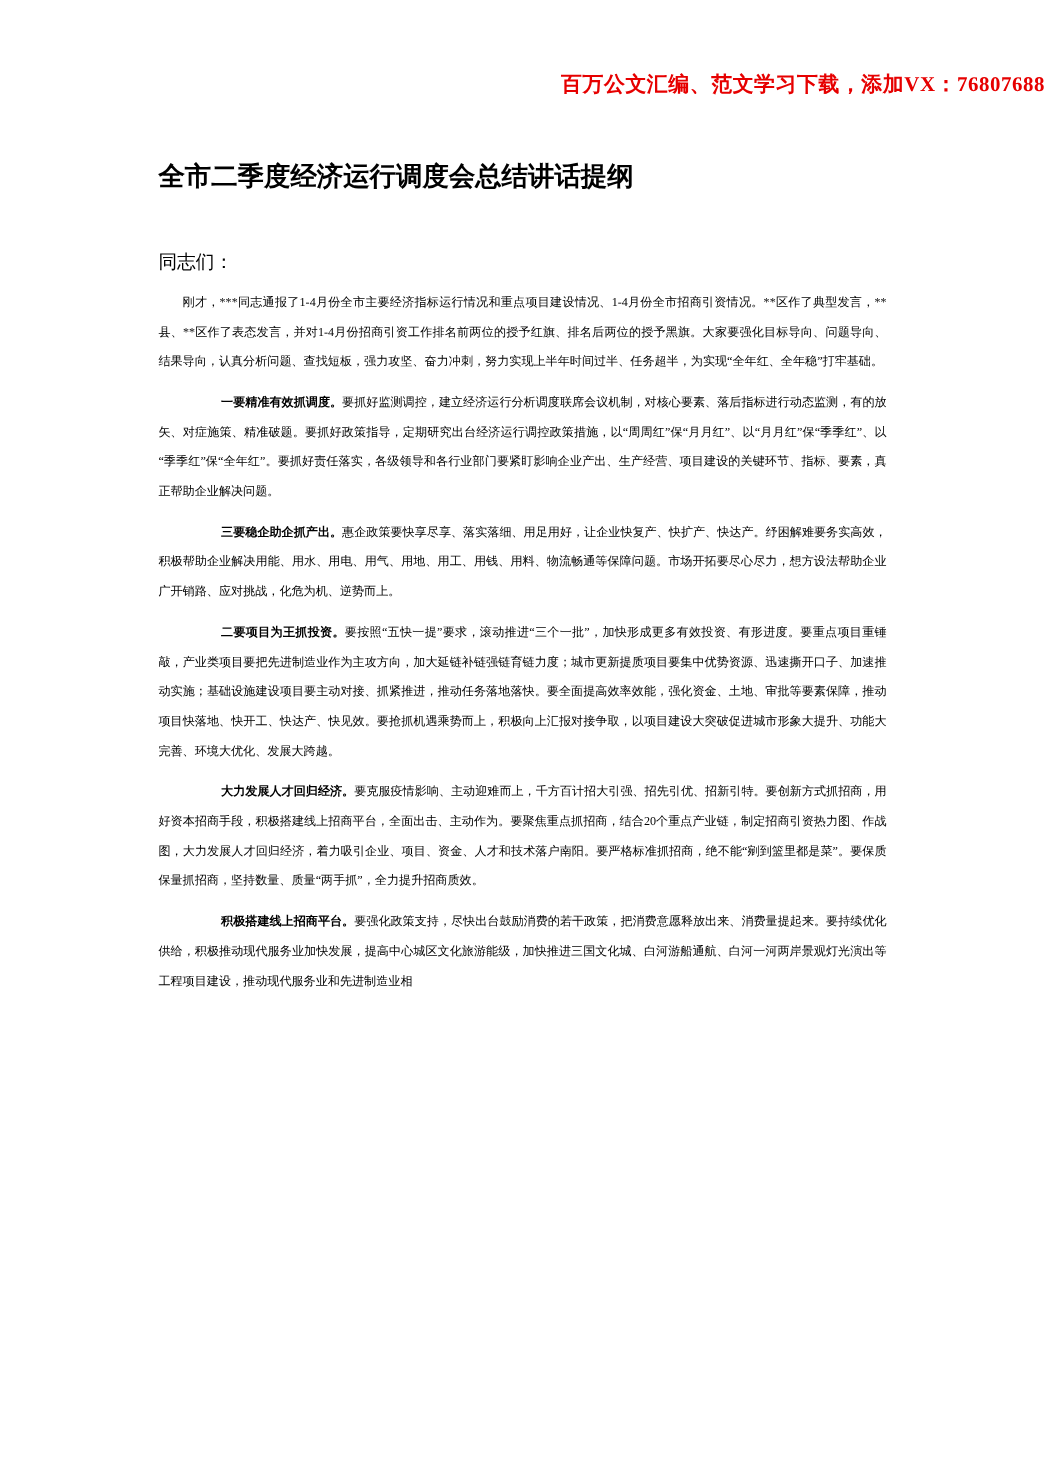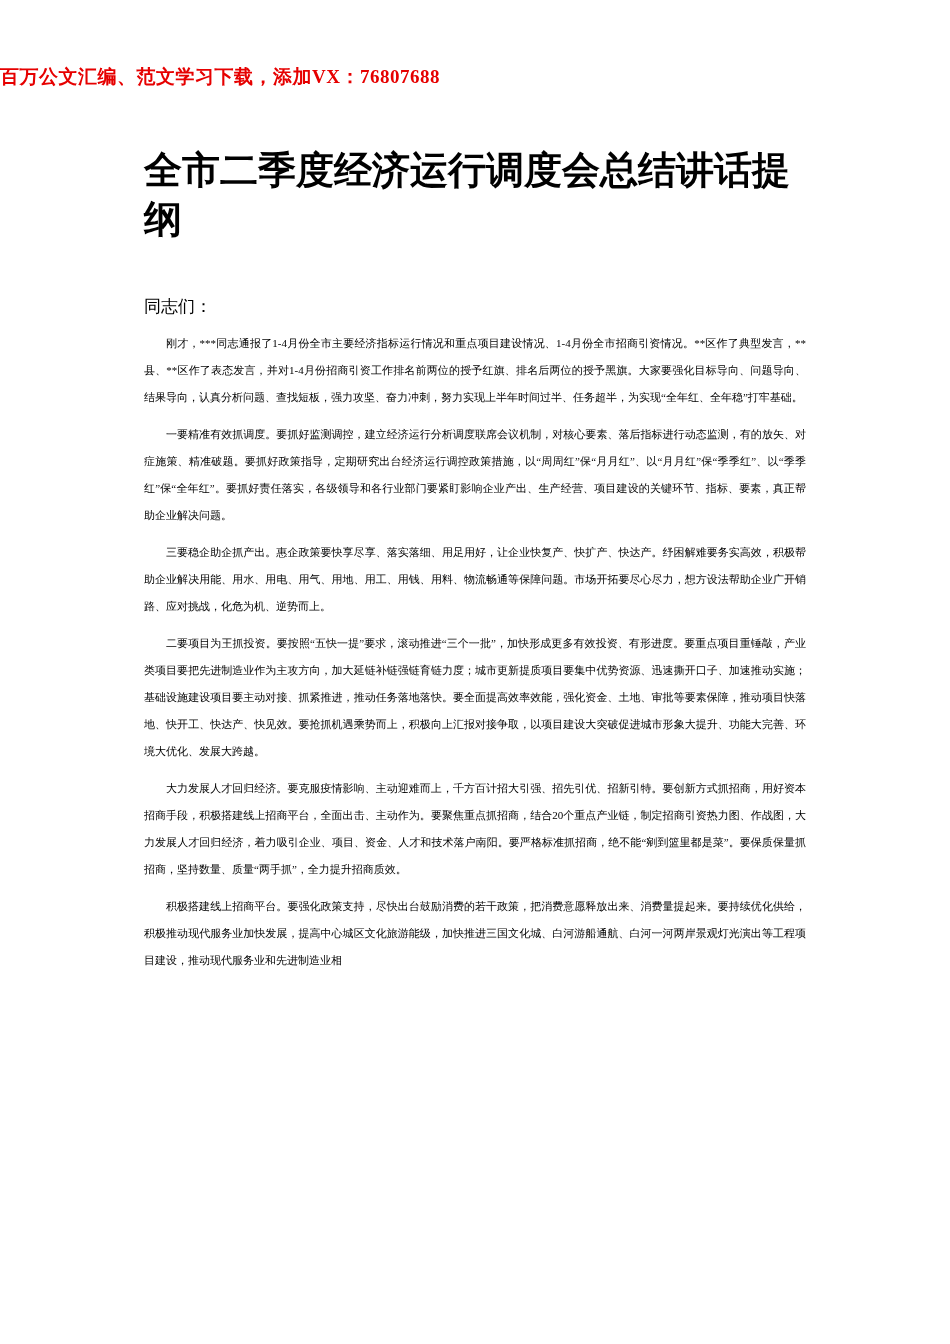--- a/index.html
+++ b/index.html
@@ -13,52 +13,53 @@
     height: 1344px;
     margin: 0 auto;
     background: #ffffff;
     overflow: hidden;
     font-family: "Liberation Serif", "DejaVu Serif", serif;
     color: #000000;
     box-sizing: border-box;
   }
   .notice {
     padding-top: 64px;
-    text-align: left;
+    text-align: right;
     font-size: 19px;
     font-weight: bold;
     color: #e60000;
     letter-spacing: 0.5px;
   }
   .content {
     margin: 0 144px;
   }
   .doc-title {
     margin: 56px 0 0 0;
-    font-size: 38px;
+    font-size: 24px;
     line-height: 1.3;
     font-weight: bold;
     color: #000000;
     text-align: left;
   }
   .salutation {
     margin: 48px 0 0 0;
     font-size: 17px;
     line-height: 27px;
   }
   .para {
     margin: 10px 0 0 0;
     font-size: 11px;
     line-height: 27px;
     text-align: justify;
     text-indent: 2em;
     word-break: break-all;
   }
   .para .lead {
-    font-weight: normal;
+    font-weight: bold;
+    margin-left: 35px;
   }
 </style>
 </head>
 <body>
 
 <div class="page">
 
   <div class="notice">百万公文汇编、范文学习下载，添加VX：76807688</div>
 
   <div class="content">

